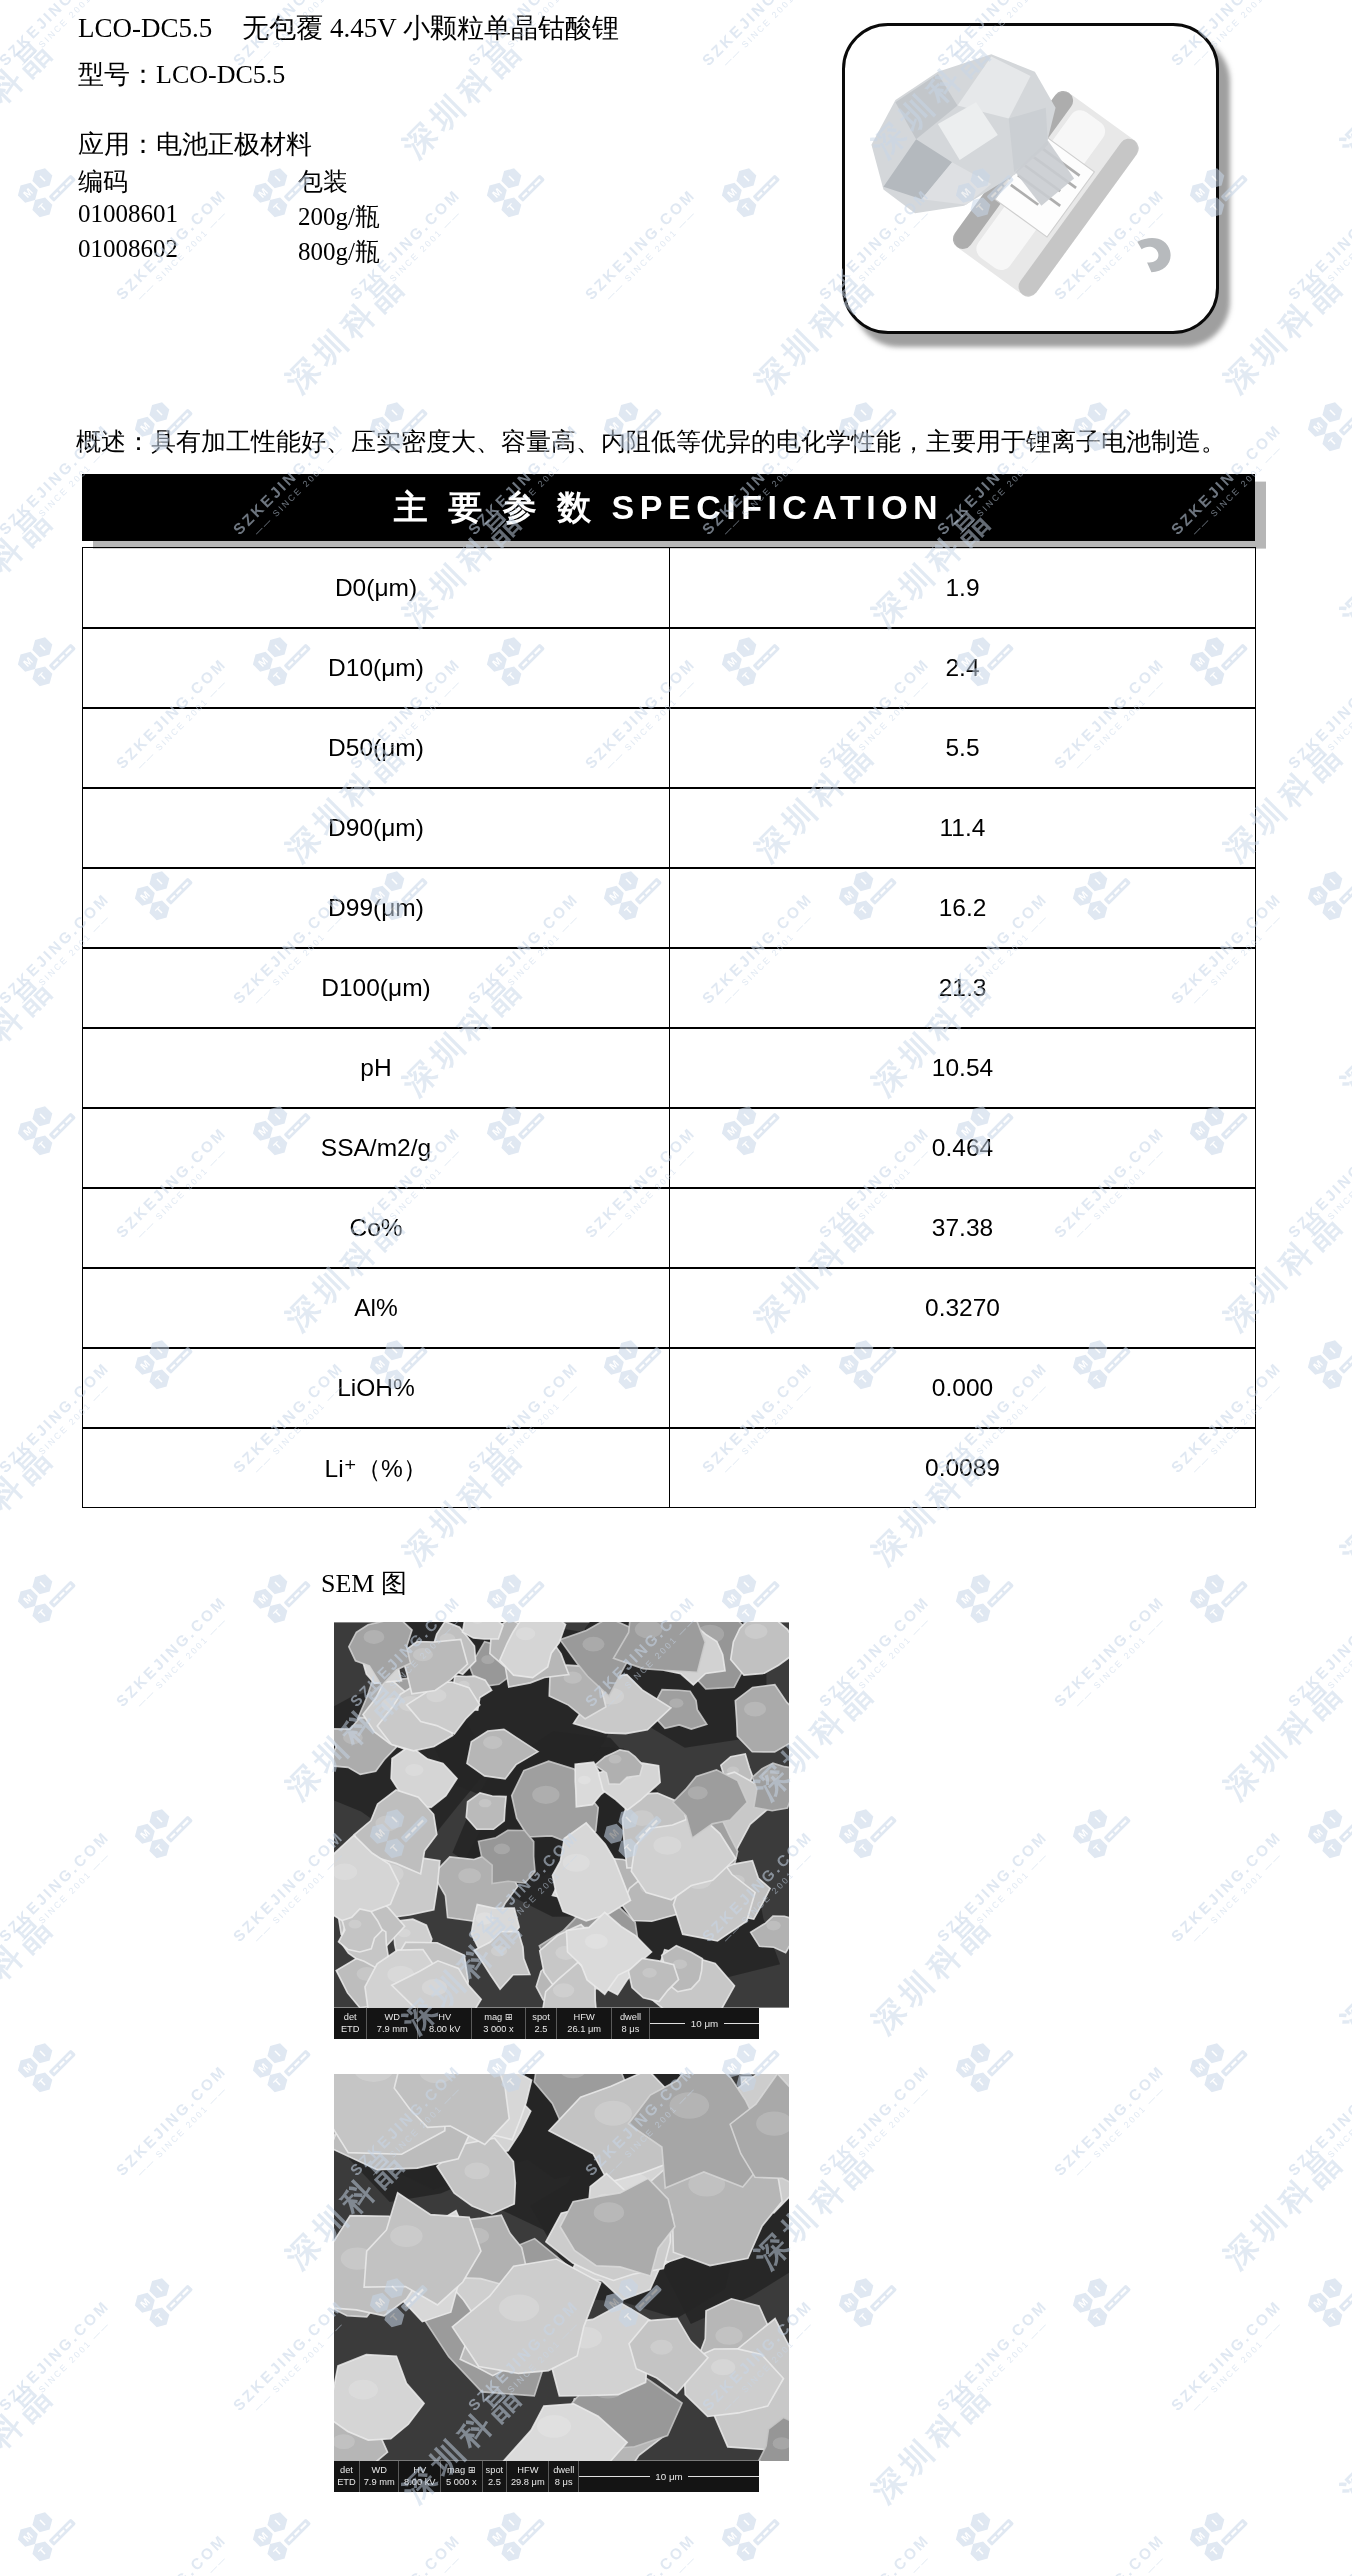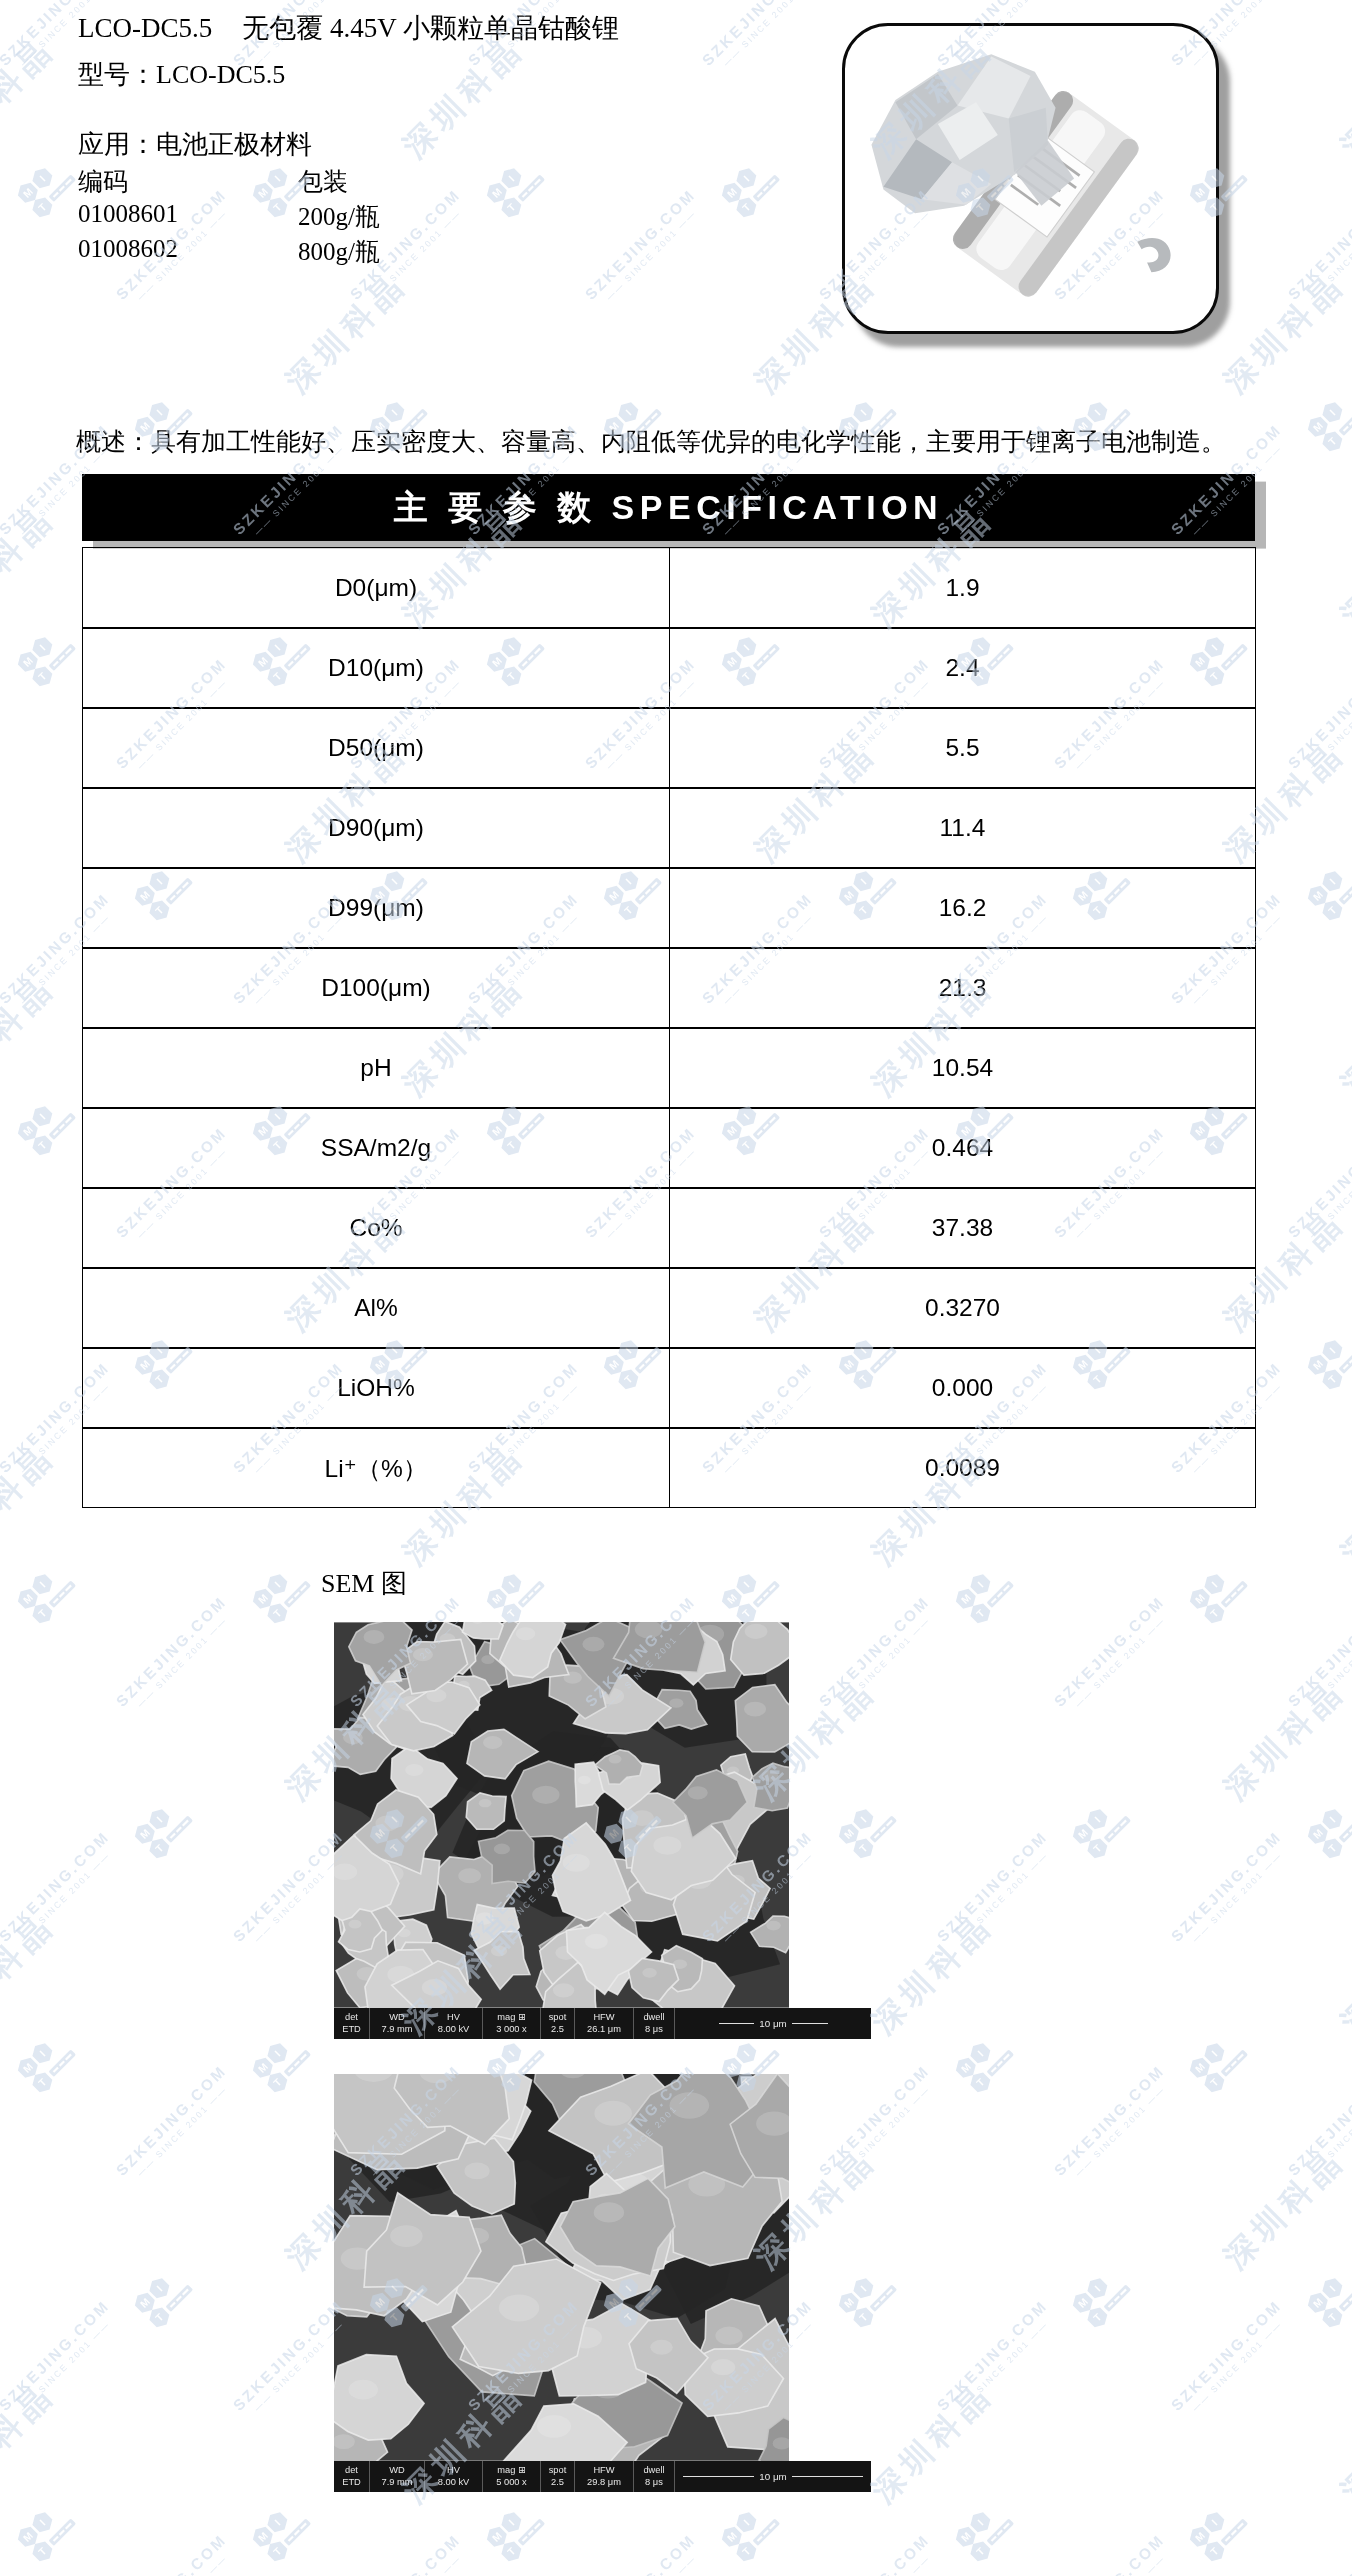--- a/index.html
+++ b/index.html
@@ -44,21 +44,21 @@
               display:flex;align-items:center;justify-content:center;}
   .spec-value{flex:1;display:flex;align-items:center;justify-content:center;}
   .spec-param,.spec-value{font-size:24.5px;font-family:"Liberation Sans","DejaVu Sans",sans-serif;}
   
   .sem-label{position:absolute;left:321px;top:1566px;font-size:26px;z-index:2;}
   .sem-figure{position:absolute;left:334px;width:455px;z-index:2;}
   #sem-0{top:1622px;height:417px;}
   #sem-1{top:2074px;height:418px;}
   .sem-canvas{width:455px;overflow:hidden;}
   .sem-canvas svg{display:block;}
-  .sem-caption{display:flex;width:537px;height:31px;background:#141414;box-sizing:border-box;
+  .sem-caption{display:flex;width:425px;height:31px;background:#141414;box-sizing:border-box;
                font-family:"Liberation Sans","DejaVu Sans",sans-serif;color:#e8e8e8;}
   .meta-cell{display:flex;flex-direction:column;align-items:center;justify-content:center;
              border-left:0.5px solid #5a5a5a;box-sizing:border-box;line-height:1.25;}
   .meta-cell:first-child{border-left:none;}
   .m-label,.m-value{font-size:9.3px;white-space:nowrap;}
   .scale-cell{flex:1;display:flex;align-items:center;justify-content:center;border-left:0.5px solid #5a5a5a;}
   .scale-bar{display:flex;align-items:center;}
   .scale-line{height:1.6px;background:#e0e0e0;}
   .scale-text{font-size:9.8px;margin:0 5.5px;white-space:nowrap;}
 </style>

